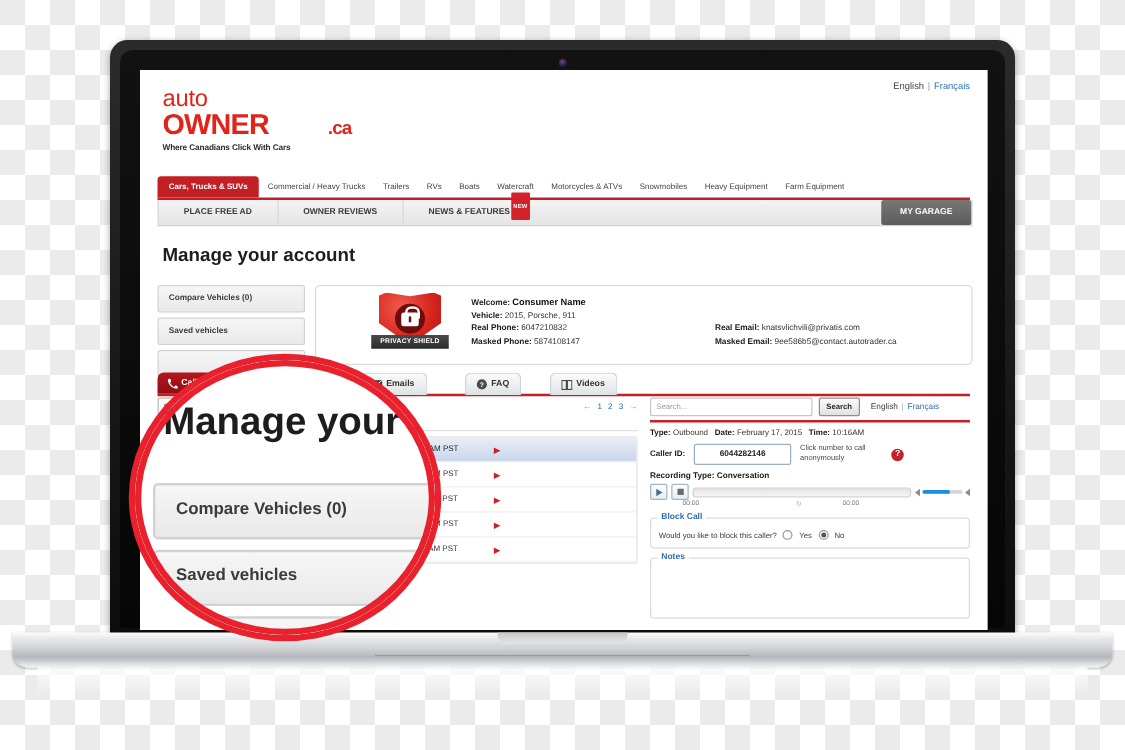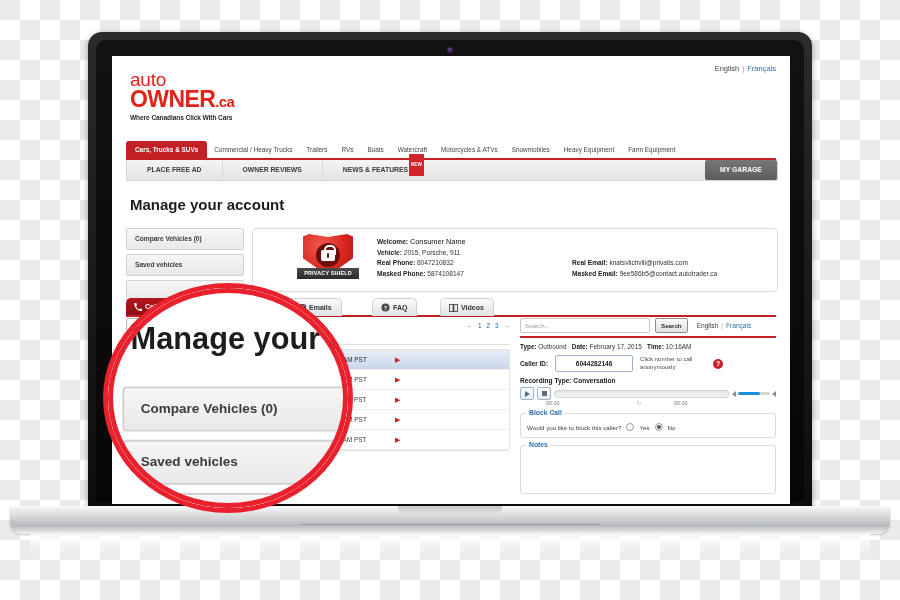--- a/index.html
+++ b/index.html
@@ -52,21 +52,21 @@
 
   
   .page{position:absolute;left:0;top:0;width:678px;height:448px;background:#fff;}
   .lang-top{position:absolute;right:14px;top:8px;font-size:7.5px;color:#2f6fb0;}
   .lang-top .sep{color:#999;margin:0 3px;}
   .lang-top .en{color:#444;}
 
   .brand{position:absolute;left:18px;top:16px;}
   .brand .auto{font-size:19px;color:#e2231a;line-height:16px;letter-spacing:-.2px;}
   .brand .trader{font-size:23px;font-weight:bold;color:#e2231a;line-height:22px;letter-spacing:-.6px;}
-  .brand .trader .ca{font-size:15px;}
+  .brand .trader .ca{font-size:15px;margin-left:47px;}
   .brand .tag{font-size:6.6px;font-weight:bold;color:#2a2a2a;margin-top:1px;letter-spacing:-.1px;}
 
   .mainnav{
     position:absolute;left:14px;top:85px;width:650px;height:17px;
     border-bottom:2.5px solid #c32026;
   }
   .mainnav ul{list-style:none;margin:0;padding:0;display:flex;align-items:flex-end;height:17px;}
   .mainnav li{font-size:6.4px;color:#444;padding:0 7px;white-space:nowrap;line-height:17px;}
   .mainnav li.active{
     background:#c32026;color:#fff;font-weight:bold;border-radius:3px 3px 0 0;
@@ -132,21 +132,21 @@
   }
   .shield .plate{
     position:absolute;left:0;top:34px;width:62px;height:11px;
     background:linear-gradient(180deg,#4a4a4a,#2b2b2b);
     color:#fff;font-size:5.4px;font-weight:bold;text-align:center;line-height:11px;letter-spacing:.2px;
   }
   .pp-info{position:absolute;left:124px;top:8px;width:390px;font-size:6.6px;color:#333;}
   .pp-row{display:flex;margin-bottom:3.2px;}
   .pp-col{width:196px;white-space:nowrap;}
   .pp-col b{color:#1a1a1a;}
-  .pp-col .welname{font-size:7.4px;font-weight:normal;color:#111;}
+  .pp-col .welname{font-size:7.4px;font-weight:bold;color:#111;}
 
   
   .tabstrip{
     position:absolute;left:14px;top:242px;width:650px;height:17px;
     border-bottom:2px solid #c32026;
   }
   .tab{
     position:absolute;top:0;height:17px;line-height:17px;
     font-size:7px;font-weight:bold;
     border-radius:5px 5px 0 0;padding:0 9px 0 8px;

